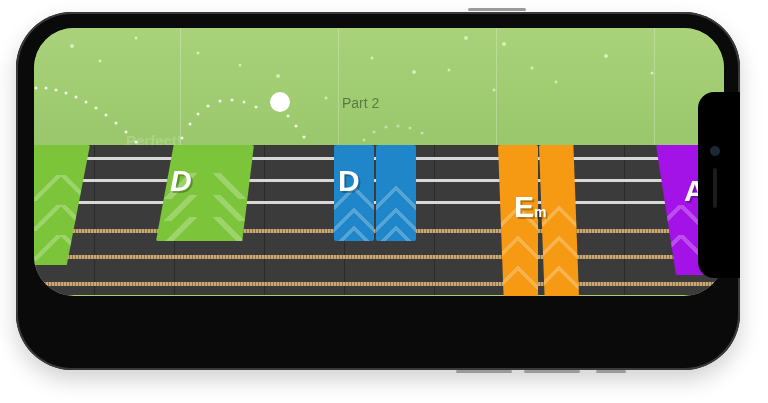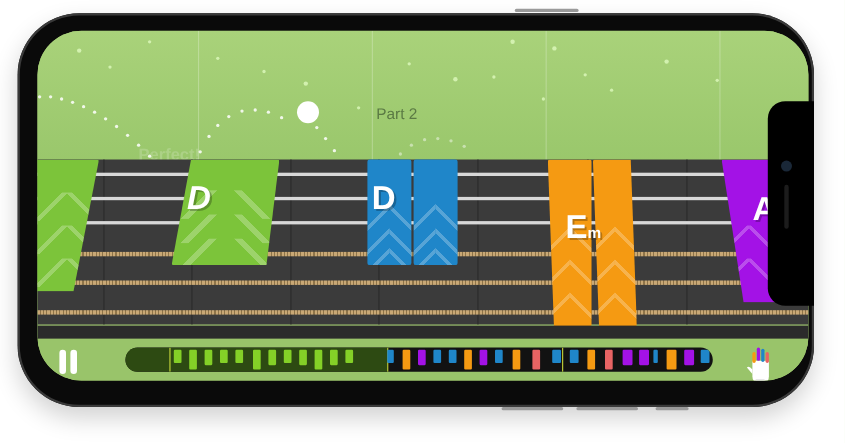--- a/index.html
+++ b/index.html
@@ -1,19 +1,19 @@
 <!DOCTYPE html>
 <html><head>
 <meta charset="utf-8">
 <style>
   html,body{margin:0;padding:0;background:#ffffff;}
   body{width:768px;height:403px;position:relative;overflow:hidden;font-family:"DejaVu Sans",sans-serif;}
   .phone{position:absolute;left:16px;top:12px;width:724px;height:358px;background:#0a0a0a;border-radius:56px;box-shadow:0 10px 22px rgba(0,0,0,0.18),inset 0 0 0 2px #3a3a3a;}
   .btn-side{position:absolute;background:#9a9a9a;border-radius:2px;}
-  .screen{position:absolute;left:34px;top:28px;width:690px;height:318px;border-radius:40px;overflow:hidden;background:#a6cf74;padding-left:11px;}
+  .screen{position:absolute;left:34px;top:28px;width:690px;height:268px;border-radius:40px;overflow:hidden;background:#a6cf74;}
   .sky{position:absolute;left:0;top:0;width:100%;height:130px;background:linear-gradient(#a9d27a,#98c66a);}
   .beatline{position:absolute;top:0;width:1px;height:130px;background:rgba(255,255,255,0.25);}
   .part-label{position:absolute;left:308px;top:67px;font-size:14px;color:#5b7a44;font-family:"Liberation Sans",sans-serif;}
   .perfect-label{position:absolute;left:92px;top:104px;font-size:15px;color:rgba(255,255,255,0.18);font-weight:bold;font-family:"Liberation Sans",sans-serif;}
   .ball{position:absolute;left:236px;top:64px;width:20px;height:20px;border-radius:50%;background:#ffffff;}
   svg.trail{position:absolute;left:0;top:0;}
   .board{position:absolute;left:0;top:117px;width:100%;height:150px;background:#3b3b3b;}
   .string{position:absolute;left:0;width:100%;}
   .str-white{height:3px;background:#d8d8d8;}
   .str-wound{height:4px;background:repeating-linear-gradient(90deg,#c9a875 0 2px,#8e7449 2px 3px);}

